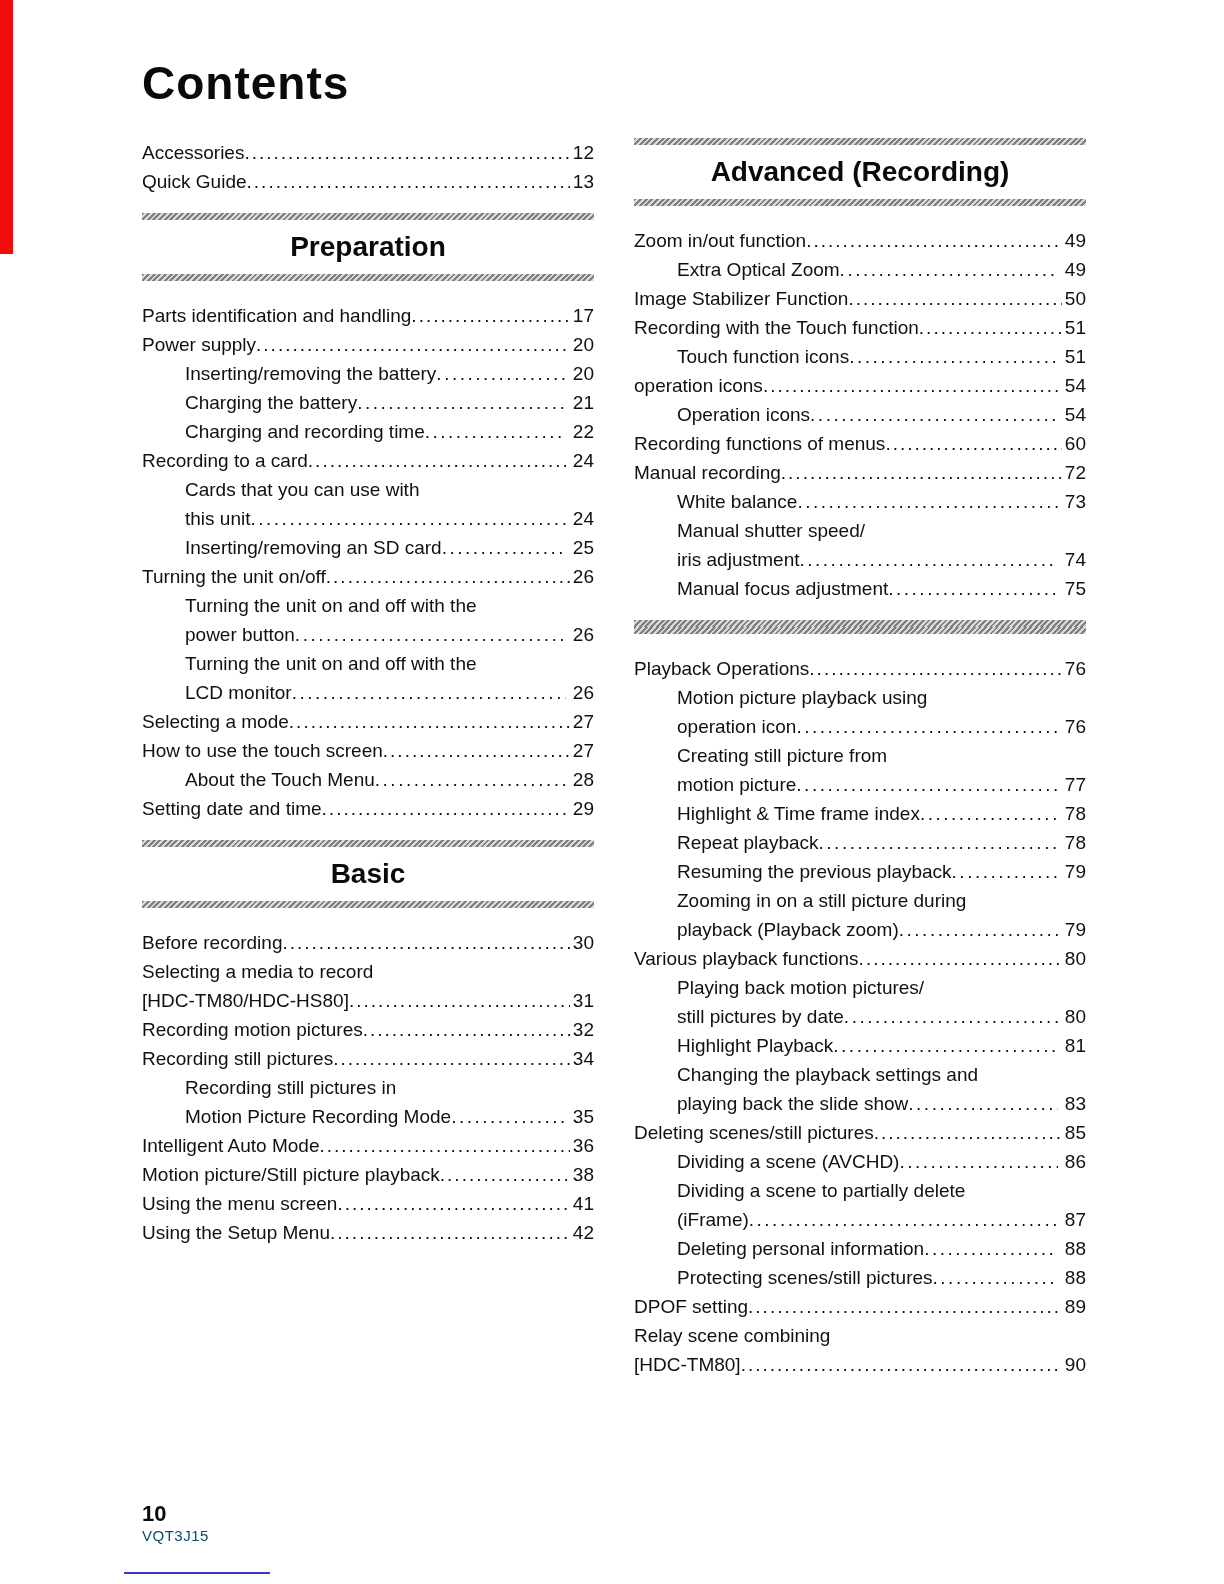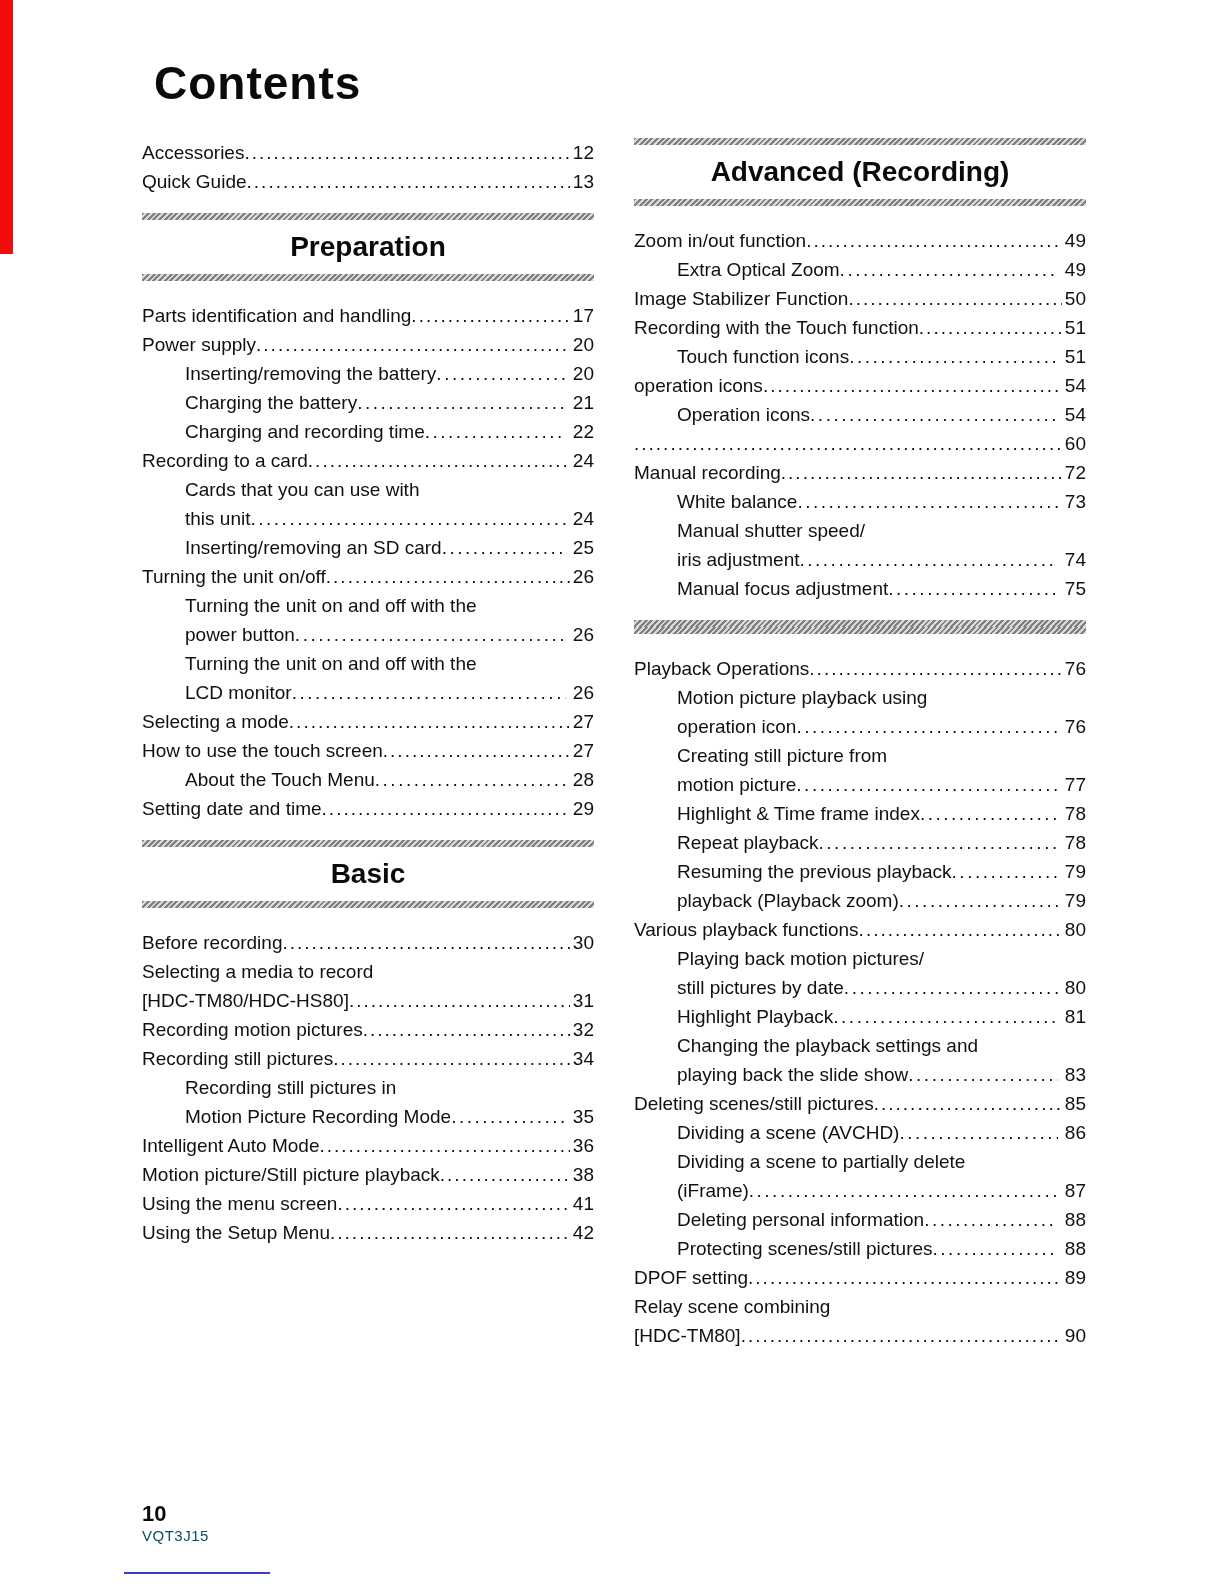--- a/index.html
+++ b/index.html
@@ -18,21 +18,21 @@
     background:var(--accent-red,#f20d0d);
   }
   .page-inner{
     position:absolute;left:142px;top:56px;
     width:944px;
   }
   .doc-title{
     font-size:46px;
     font-weight:700;
     letter-spacing:1px;
-    margin:0 0 28px 12px;
+    margin:0 0 28px 0;
     color:#0a0a0a;
   }
   .columns{
     display:grid;
     grid-template-columns:452px 452px;
     column-gap:40px;
     align-items:start;
   }
   .section{margin:17px 0 20px 0;}
   .section:first-child{margin-top:0;}
@@ -351,20 +351,21 @@
           </div>
           <div class="entry sub">
             <div class="line">
               <span class="txt">Operation icons</span>
               <span class="leader"></span>
               <span class="pagenum">54</span>
             </div>
           </div>
           <div class="entry bold">
             <div class="line">
+              <span class="txt">Recording functions of menus</span>
               <span class="leader"></span>
               <span class="pagenum">60</span>
             </div>
           </div>
           <div class="entry bold">
             <div class="line">
               <span class="txt">Manual recording</span>
               <span class="leader"></span>
               <span class="pagenum">72</span>
             </div>
@@ -441,20 +442,23 @@
             </div>
           </div>
           <div class="entry sub">
             <div class="line">
               <span class="txt">Resuming the previous playback</span>
               <span class="leader"></span>
               <span class="pagenum">79</span>
             </div>
           </div>
           <div class="entry sub">
+            <div class="line">
+              <span class="txt">Zooming in on a still picture during</span>
+            </div>
             <div class="line">
               <span class="txt">playback (Playback zoom)</span>
               <span class="leader"></span>
               <span class="pagenum">79</span>
             </div>
           </div>
           <div class="entry bold">
             <div class="line">
               <span class="txt">Various playback functions</span>
               <span class="leader"></span>

